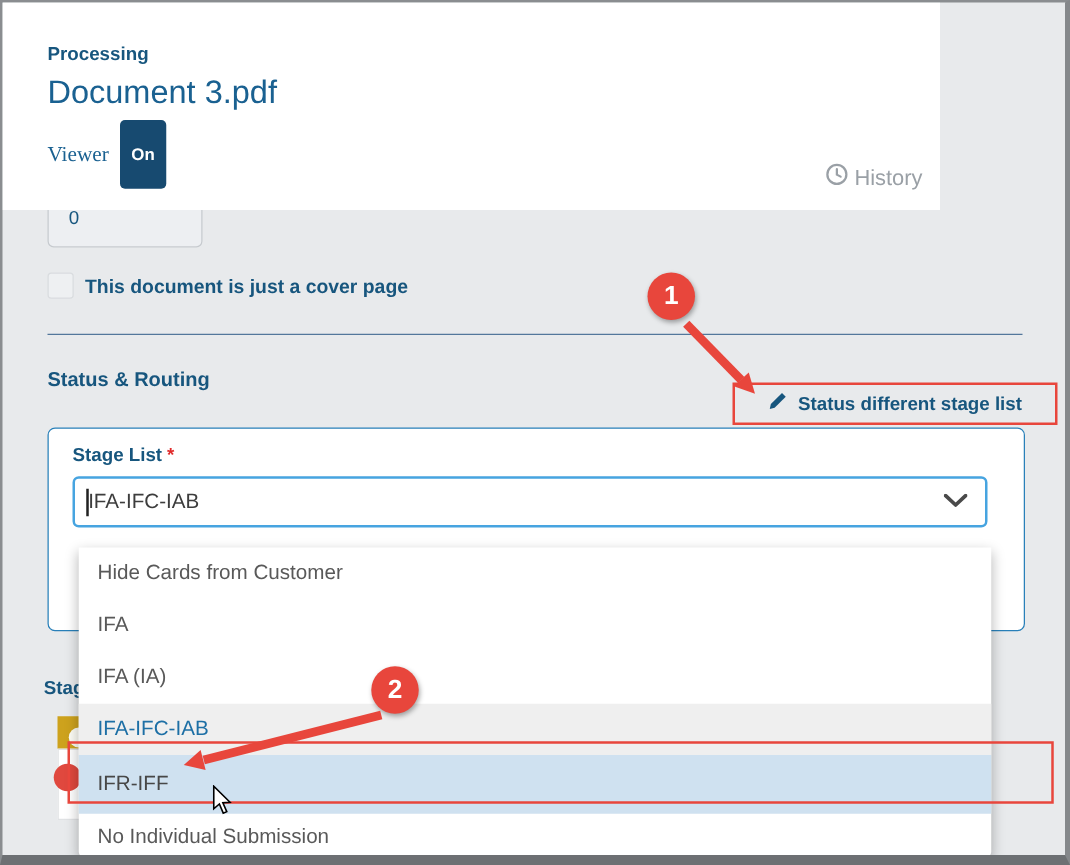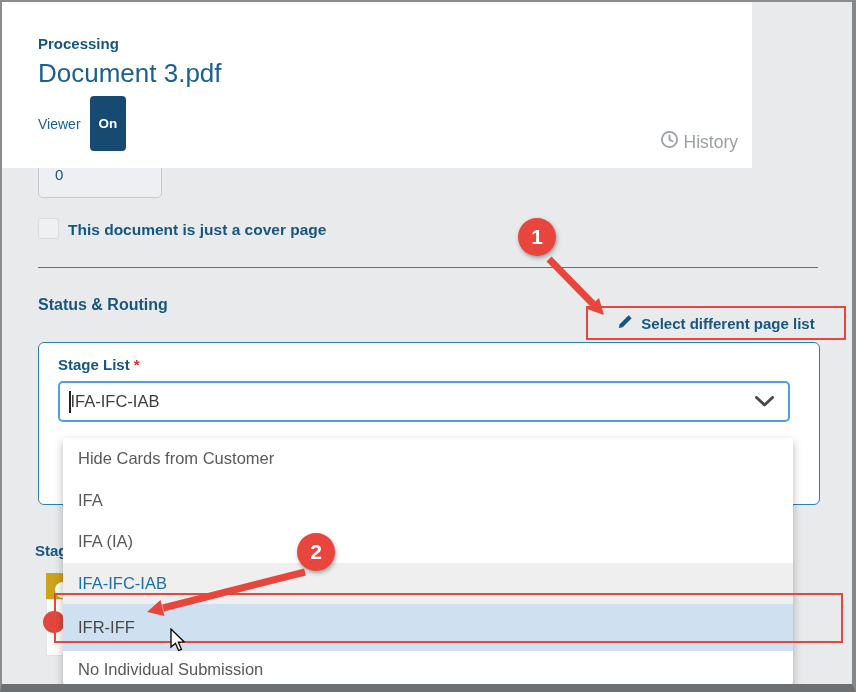--- a/index.html
+++ b/index.html
@@ -11,21 +11,21 @@
   *{box-sizing:border-box;margin:0;padding:0;}
   body{margin:0;background:#fff;font-family:"Liberation Sans",sans-serif;}
   .window{position:relative;width:856px;height:692px;overflow:hidden;background:#e8eaec;
     border-style:solid;border-color:#8a8d90 #85888b #6d7073 #8a8d90;border-width:2px 4px 8px 2px;}
   .abs{position:absolute;}
 
   .header{left:0;top:0;width:750px;height:166px;background:#fff;z-index:5;}
   .eyebrow{left:36px;top:33px;font-size:15px;font-weight:bold;color:var(--heading-blue);}
   .title{left:36px;top:56px;font-size:26px;color:var(--title-blue);}
   .viewer-row{left:36px;top:94px;display:flex;align-items:center;gap:9px;}
-  .viewer-label{font-size:14px;color:var(--title-blue);}
+  .viewer-label{font-size:17px;color:var(--title-blue);font-family:Liberation Serif, serif;}
   .badge{background:var(--badge-navy);color:#fff;font-size:13.5px;font-weight:bold;
     padding:20px 9px;border-radius:4px;cursor:pointer;}
   .history{top:101px;right:14px;display:flex;align-items:center;gap:5px;color:var(--muted-gray);
     font-size:17.5px;cursor:pointer;margin-top:27px;}
 
   .count-input{left:36px;top:148px;width:124px;height:48px;background:#edeff2;
     border:1px solid #c7cbcf;border-radius:5px;display:flex;align-items:center;
     padding-left:16px;font-size:15px;color:var(--heading-blue);z-index:1;}
   .checkbox{left:36px;top:216px;width:21px;height:21px;background:#eef0f2;
     border:1px solid #d9dcdf;border-radius:3px;cursor:pointer;z-index:1;}
@@ -85,21 +85,21 @@
 
   <div class="abs section-title">Status &amp; Routing</div>
 
   <div class="abs annotation-box change-box">
     <button class="change-btn">
       <span>
         <svg width="16" height="16" viewBox="0 0 16 16">
             <path d="M11.6 1.3l3 3-8.9 8.9-3.9.9.9-3.9z" fill="#17567e"></path>
           </svg>
       </span>
-      <span>Select different page list</span>
+      <span>Status different stage list</span>
     </button>
   </div>
 
   <div class="abs status-box"></div>
   <div class="abs field-label">
     <span>Stage List</span><span class="req">*</span>
   </div>
 
   <div class="abs combobox">
     <span class="combo-text">

